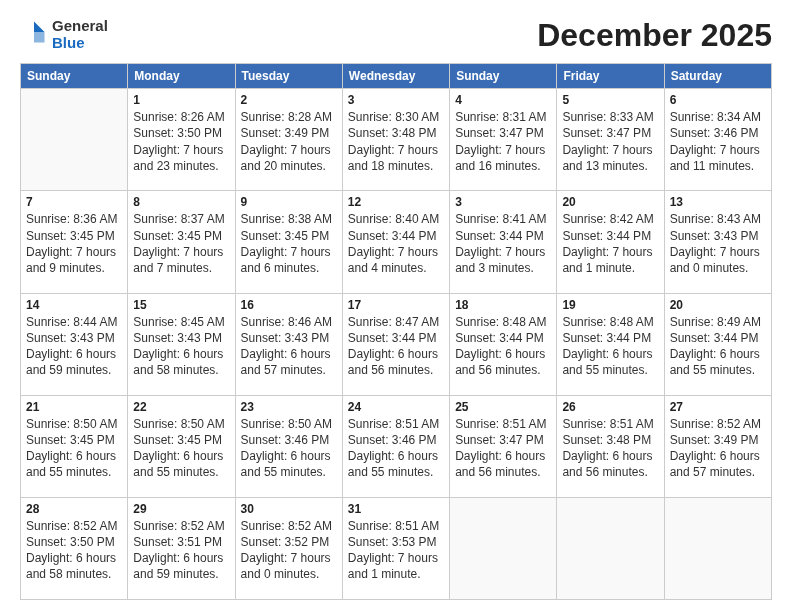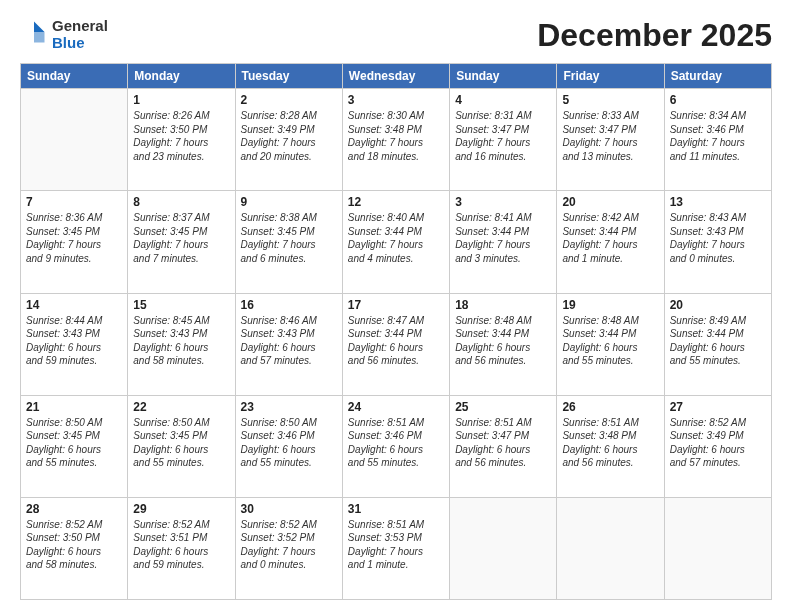--- a/index.html
+++ b/index.html
@@ -85,24 +85,23 @@
       height: 90px;
     }
     .day-num {
       font-weight: bold;
       font-size: 12px;
       display: block;
       margin-bottom: 2px;
       color: #222;
     }
     .day-info {
-      font-size: 10px;
+      font-size: 12px;
       color: #333;
       line-height: 1.35;
-      font-style: italic;
     }
     .empty-cell {
       background: #f9f9f9;
     }
   </style>
 </head>
 <body>
 
 <div class="page">
   <div class="header">

